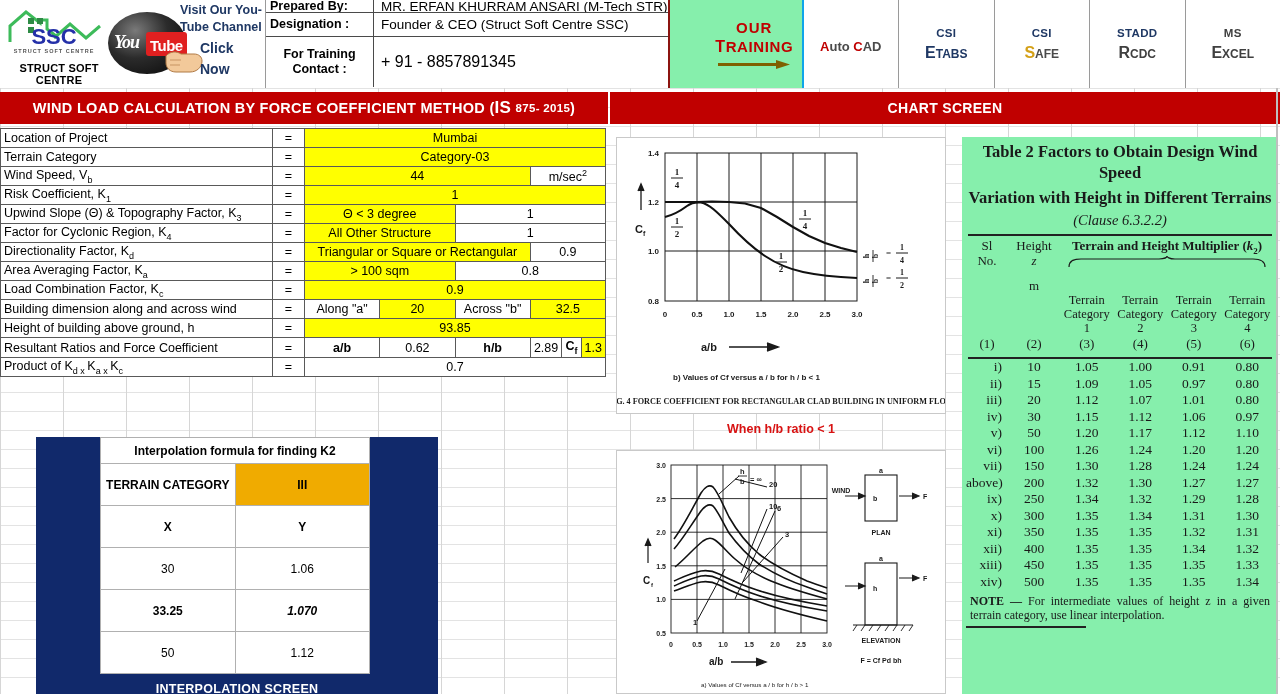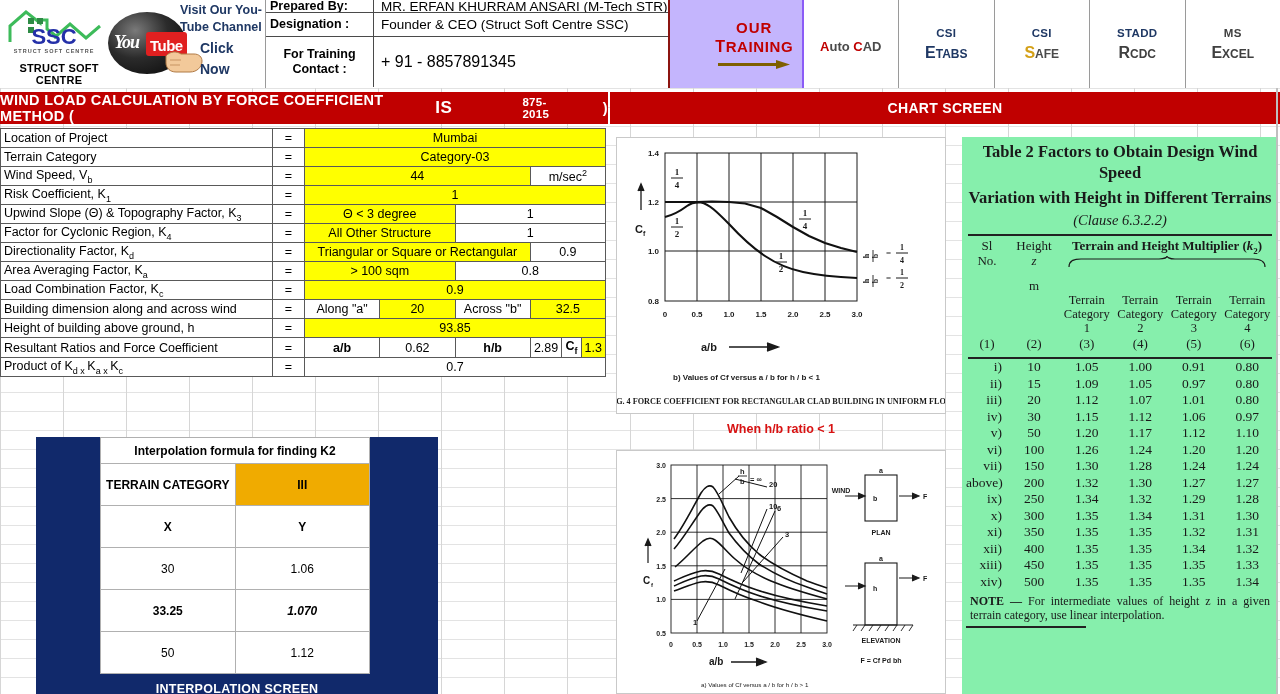--- a/index.html
+++ b/index.html
@@ -48,35 +48,35 @@
   .lbl.left{ justify-content:flex-start; padding-left:4px; text-align:left;}
   .val{ flex:1; display:flex; align-items:center; padding-left:7px;
         font-size:13.5px; font-weight:normal; color:#000; overflow:hidden;}
   .val.big{ font-size:16px; }
 
   .tabs{ flex:1; display:flex; }
   .tab{ flex:1; border-right:1px solid #9a9a9a; background:#fff;
         display:flex; flex-direction:column; align-items:center; justify-content:center;
         position:relative; }
   .tab:last-child{border-right:none;}
-  .tab.active{ background:#c4b5fd; border-right:2px solid #8b5cf6;padding-left:37px; }
+  .tab.active{ background:#86efac; border-right:2px solid #0ea5e9;padding-left:37px; }
   .tab-top{ font-size:11.5px; font-weight:bold; color:#1f3864; letter-spacing:.3px; }
   .tab-top.red{ color:#c00000; font-size:15px; letter-spacing:1px; }
   .tab-main{ font-size:13px; font-weight:bold; color:#404040; margin-top:5px;}
   .tab-main.red{ color:#c00000; font-size:15px; letter-spacing:.6px; margin-top:2px;}
   .cap{ font-size:16px; }
   .tab-arrow{ margin-top:4px; width:72px; height:9px; position:relative; }
   .acad{ font-size:13px; font-weight:bold; color:#c00000; }
   .acad .gray{ color:#4a4a4a; }
 
   
   .titlebar{ position:absolute; height:32px; background:#c00000; color:#fff;
     display:flex; align-items:center; justify-content:center; z-index:3;
     font-weight:bold; letter-spacing:.3px;}
-  #tb-left{ left:0; top:92px; width:608px; font-size:14.5px;gap:33px; }
+  #tb-left{ left:0; top:92px; width:608px; font-size:14.5px; }
   #tb-right{ left:610px; top:92px; width:670px; font-size:14px; }
   .is-big{ font-size:17px; }
   .is-small{ font-size:11.5px; }
 
   
   .maintable{ position:absolute; left:0; top:128px; width:606px; z-index:2;
     border-collapse:collapse; table-layout:fixed; background:#fff;}
   .maintable td{ border:1px solid #595959; font-size:12.5px; color:#000;
     height:19px; padding:0 3px; white-space:nowrap; overflow:hidden; }
   .c-lbl{ width:272px; text-align:left; }

